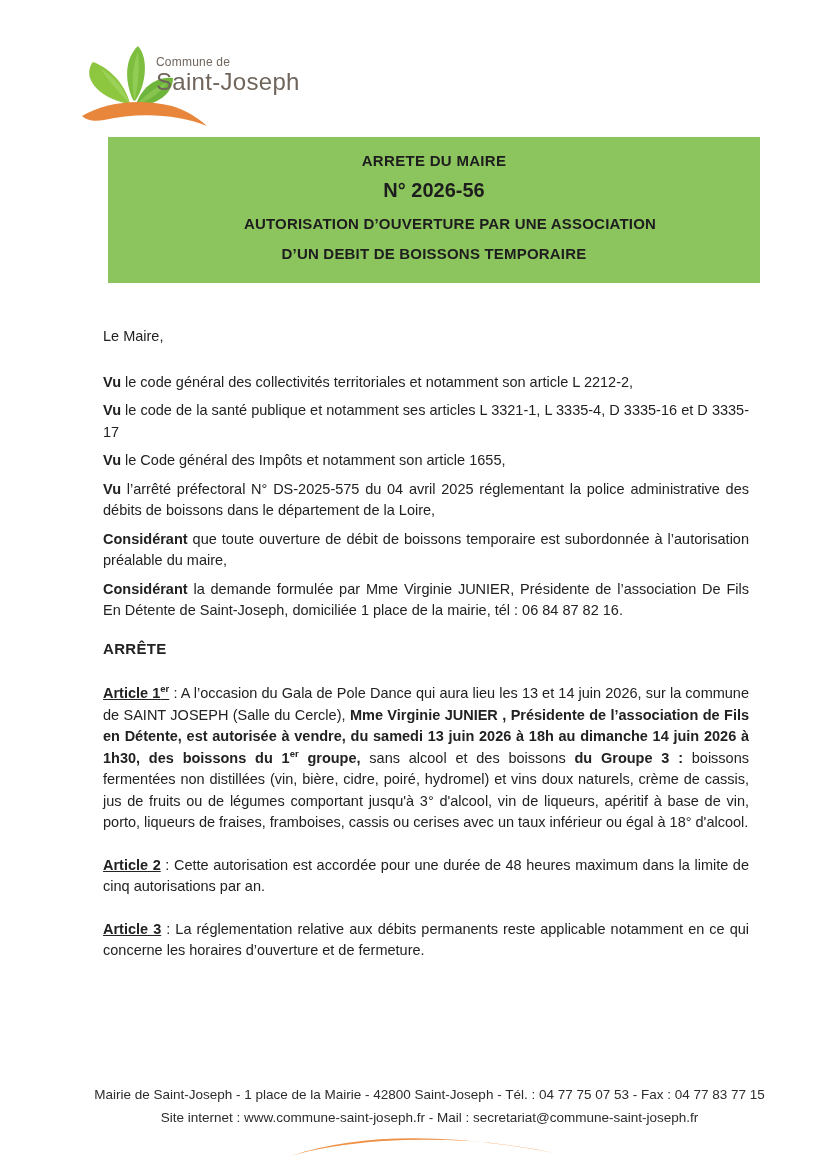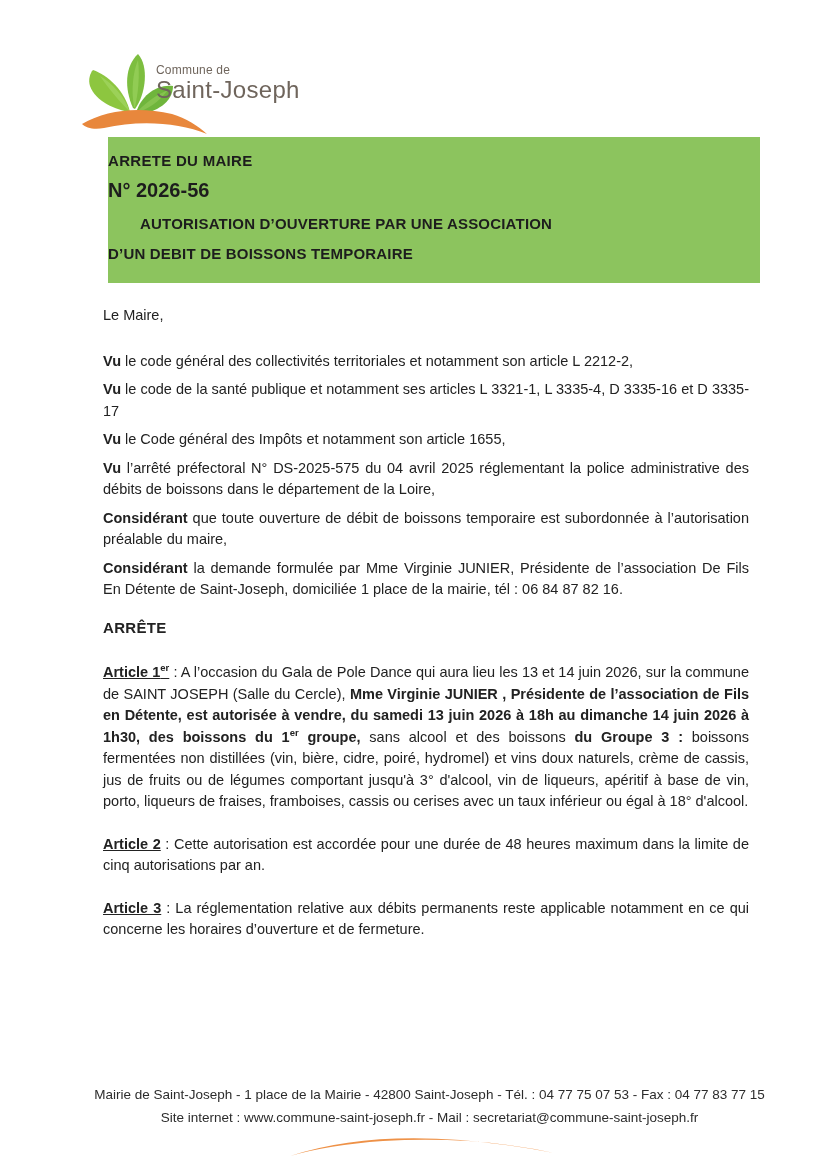--- a/index.html
+++ b/index.html
@@ -7,42 +7,43 @@
   html, body { background: #ffffff; }
   body {
     width: 827px; height: 1169px;
     position: relative;
     font-family: "Liberation Sans", sans-serif;
     color: #222222;
     overflow: hidden;
   }
 
   
-  .logo { position: absolute; top: 50px; left: 80px; width: 280px; height: 95px; }
+  .logo { position: absolute; top: 42px; left: 80px; width: 280px; height: 95px; }
   .logo-icon { position: absolute; top: 0; left: 0; }
   .logo-text { position: absolute; left: 76px; top: 14px; color: #6F655C; line-height: 1.05; }
   .logo-prefix { font-size: 12px; letter-spacing: 0.2px; }
   .logo-name { font-size: 24px; letter-spacing: 0.3px; }
 
   
   .header-box {
     position: absolute; top: 137px; left: 108px;
     width: 652px; height: 146px;
     background: #8CC45E;
+    text-align: center;
     color: #1d1d1d;
     padding-top: 15px;
   }
   .hb-line1 { font-size: 15px; font-weight: bold; letter-spacing: 0.3px; }
   .hb-line2 { font-size: 20px; font-weight: bold; margin-top: 10px; }
   .hb-line3 { font-size: 15px; font-weight: bold; margin-top: 13px; letter-spacing: 0.2px; padding-left: 32px; }
   .hb-line4 { font-size: 15px; font-weight: bold; margin-top: 13px; letter-spacing: 0.2px; }
 
   
   .doc-body {
-    position: absolute; top: 305px; left: 103px;
+    position: absolute; top: 326px; left: 103px;
     width: 646px;
     font-size: 14.5px;
     line-height: 21.5px;
   }
   .doc-body p { text-align: justify; }
   .salutation { margin-bottom: 24px; text-align: left !important; }
   .vu-p { margin-bottom: 7px; }
   .cons-p { margin-bottom: 7px; }
   .lead-bold { font-weight: bold; }
   .decision-heading {

